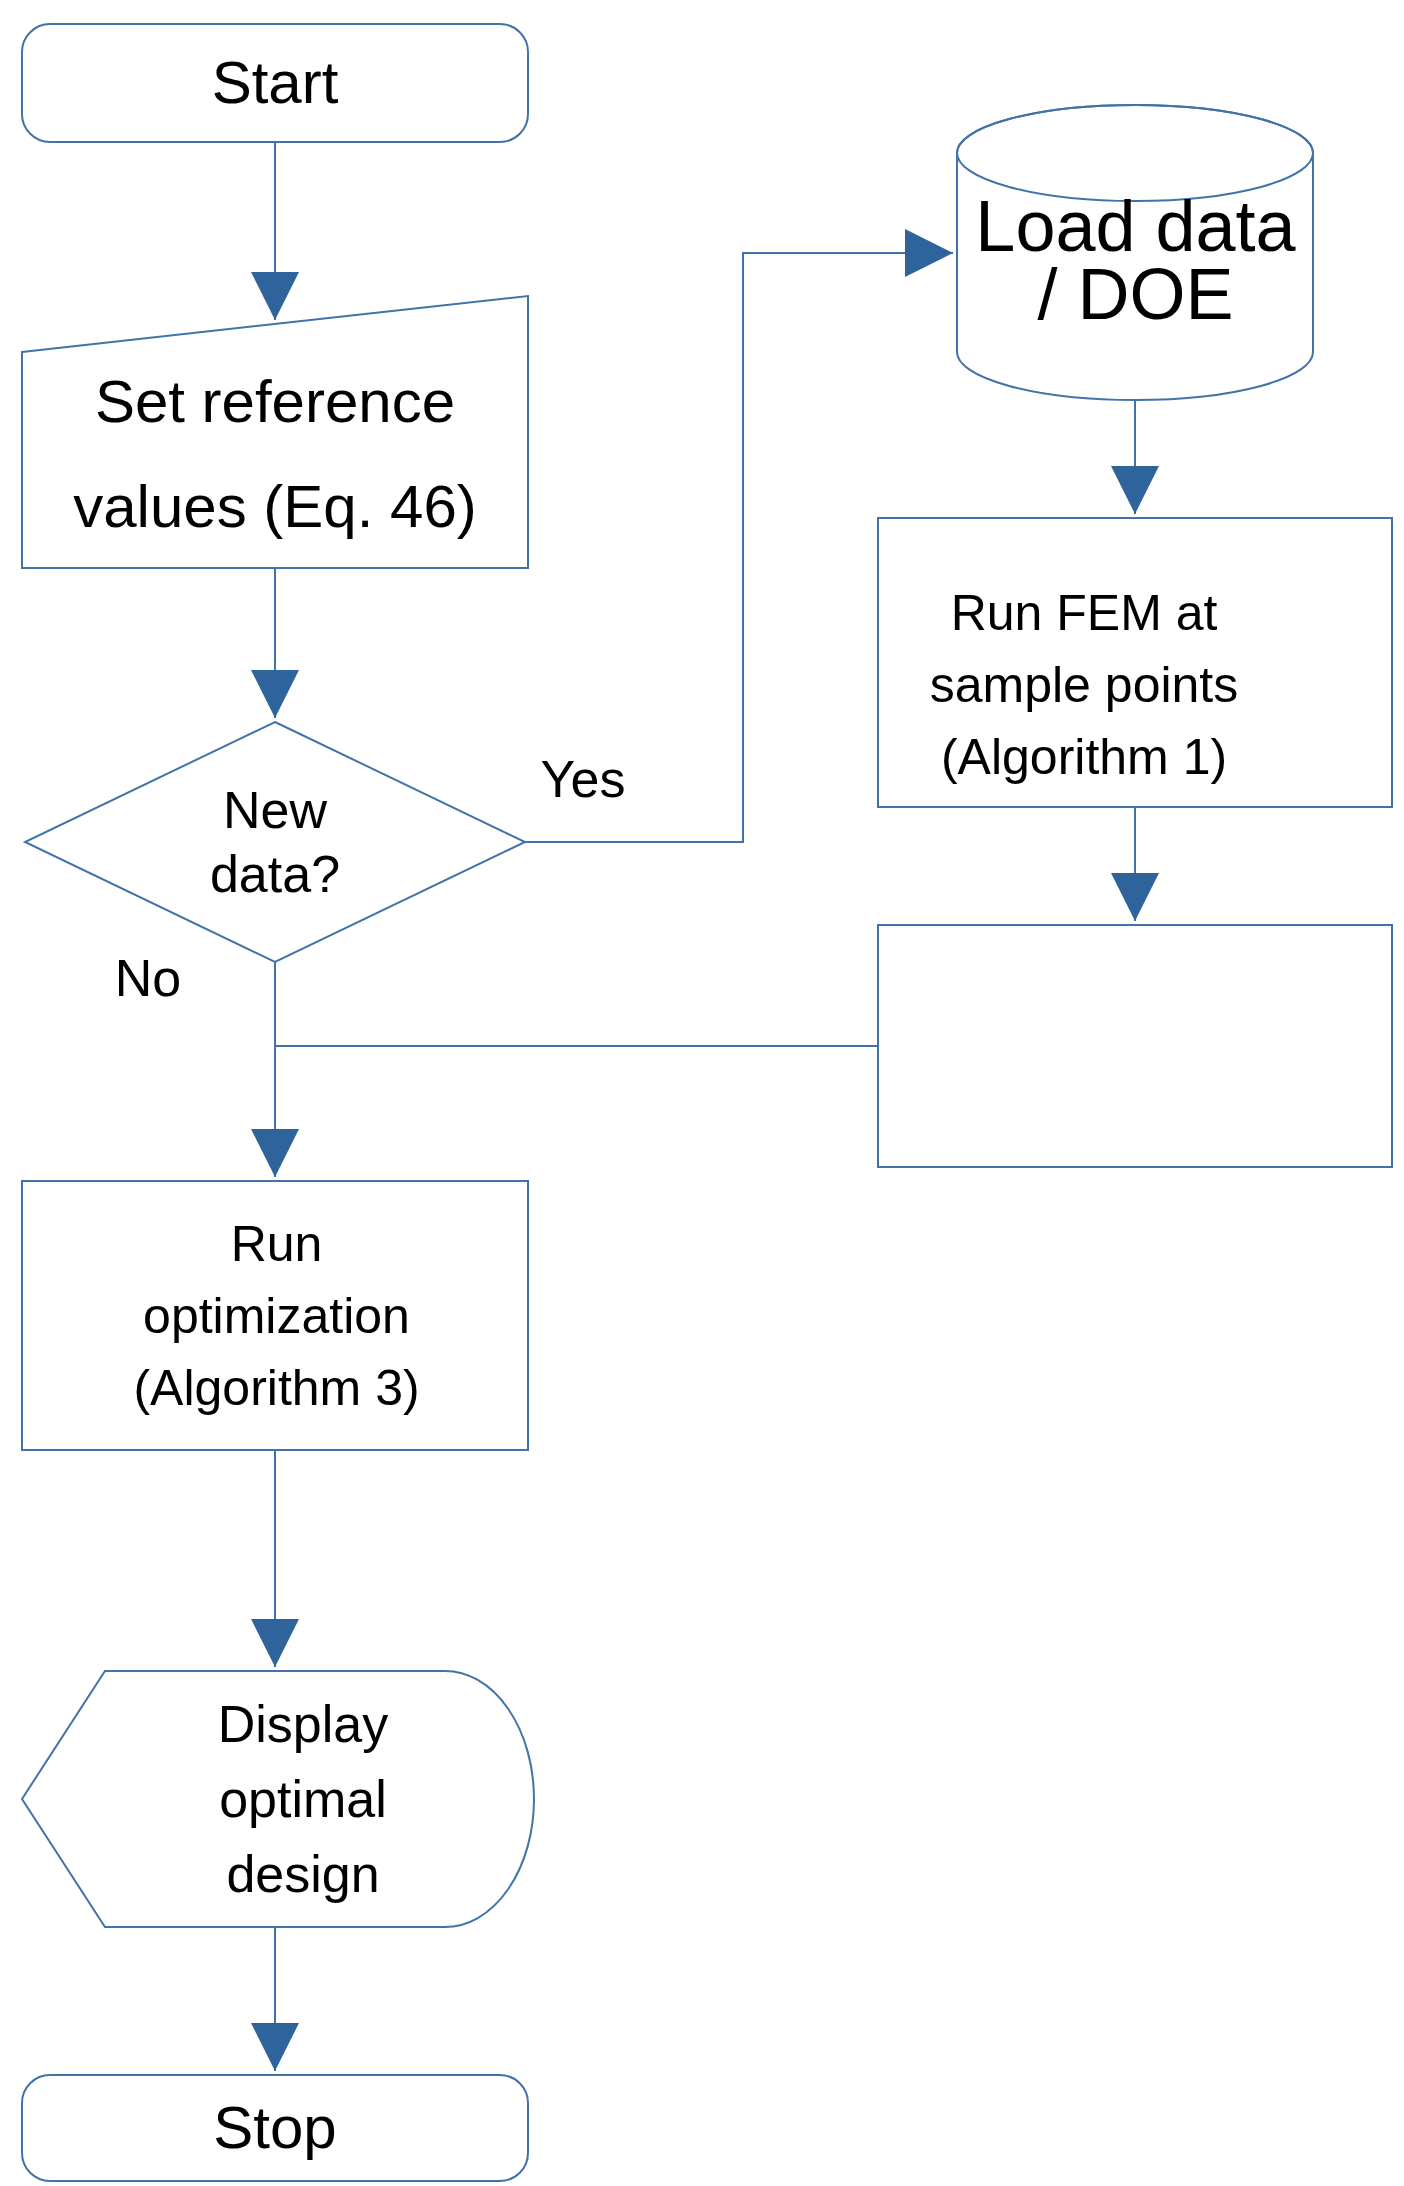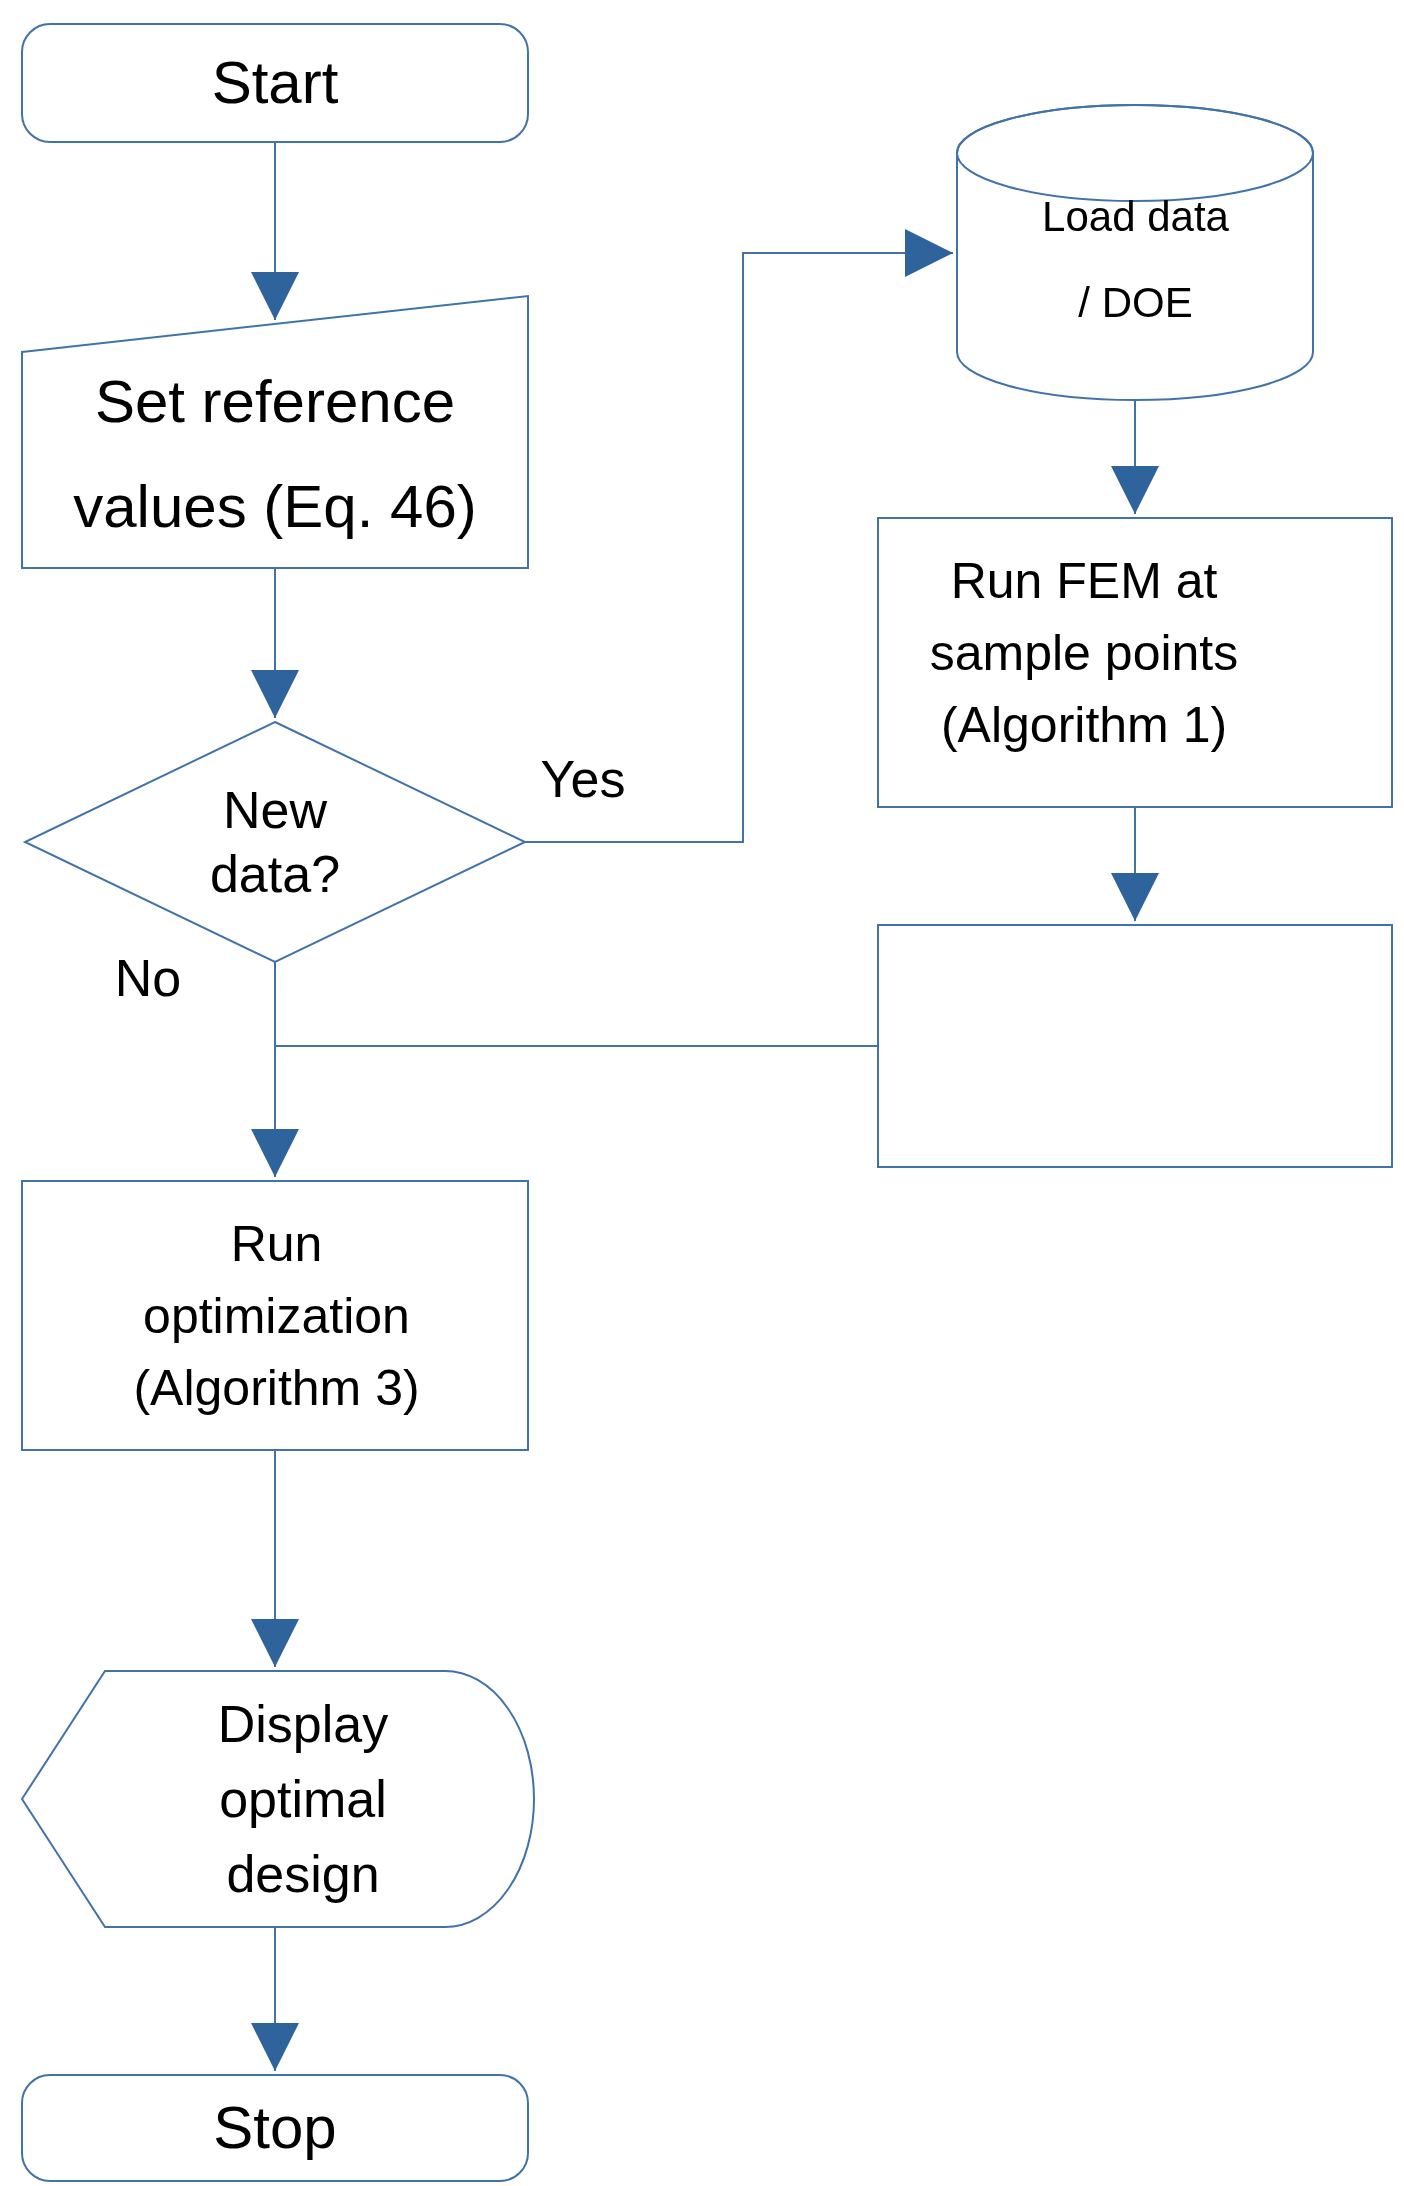--- a/index.html
+++ b/index.html
@@ -48,21 +48,21 @@
   .label {
     position: absolute;
     display: flex;
     align-items: center;
     justify-content: center;
     text-align: center;
     white-space: pre-line;
     color: var(--color-text);
   }
   .fs60 { font-size: 60px; line-height: 70px; }
-  .fs58 { font-size: 42px; line-height: 86px; }
+  .fs58 { font-size: 72px; line-height: 68px; }
   .fs52 { font-size: 52px; line-height: 58px; }
   .fs50 { font-size: 50px; line-height: 70px; }
   .lh105 { line-height: 105px; }
   .lh64  { line-height: 64px; }
   .lh72  { line-height: 72px; }
   .lh75  { line-height: 75px; }
 </style>
 </head>
 <body>
 
@@ -105,21 +105,21 @@
   <div class="label fs52 lh64" style="left:25px; top:722px; width:500px; height:240px;">New
 data?</div>
 
   <div class="label fs52" style="left:518px; top:750px; width:130px; height:58px;">Yes</div>
 
   <div class="label fs52" style="left:88px; top:950px; width:120px; height:56px;">No</div>
 
   <div class="label fs58" style="left:957px; top:170px; width:357px; height:180px;">Load data
 / DOE</div>
 
-  <div class="label fs50 lh72" style="left:878px; top:508px; width:412px; height:289px;">Run FEM at
+  <div class="label fs50 lh72" style="left:878px; top:540px; width:412px; height:289px;">Run FEM at
 sample points
 (Algorithm 1)</div>
 
 
   <div class="label fs50 lh72" style="left:22px; top:1181px; width:509px; height:269px;">Run
 optimization
 (Algorithm 3)</div>
 
   <div class="label fs52 lh75" style="left:78px; top:1671px; width:450px; height:256px;">Display
 optimal

